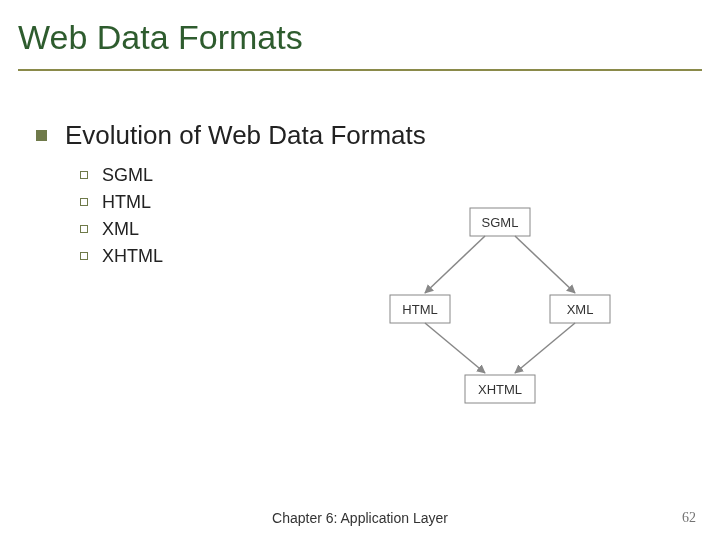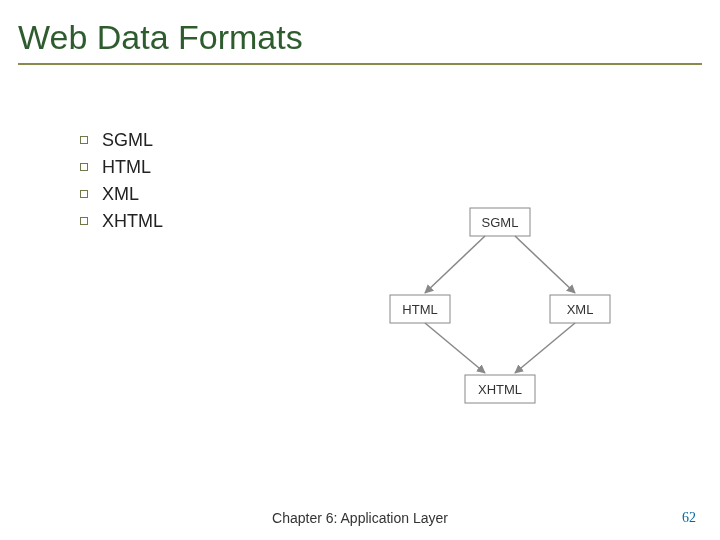--- a/index.html
+++ b/index.html
@@ -14,21 +14,21 @@
   .title-wrap {
     position: absolute;
     left: 18px;
     top: 18px;
     width: 684px;
   }
   .title {
     font-size: 34px;
     color: #2e5c2e;
     font-weight: 400;
-    padding-bottom: 6px;
+    padding-bottom: 12px;
     border-bottom: 2px solid #8a8a4a;
     display: inline-block;
     width: 100%;
   }
   .body {
     position: absolute;
     left: 36px;
     top: 120px;
     width: 650px;
   }
@@ -86,31 +86,35 @@
     font-family: Liberation Sans, sans-serif;
     font-size: 14px;
     color: #333;
   }
   .footer-right {
     position: absolute;
     bottom: 14px;
     right: 24px;
     font-family: "Times New Roman", serif;
     font-size: 14px;
-    color: #0369a1;
+    color: #737373;
   }
 </style>
 </head>
 <body>
 
 <div class="title-wrap">
   <div class="title">Web Data Formats</div>
 </div>
 
 <div class="body">
+  <div class="lvl1">
+    <div class="bullet-sq"></div>
+    <div class="text">Evolution of Web Data Formats</div>
+  </div>
   <div class="lvl2-list">
     <div class="lvl2">
       <div class="bullet-open"></div>
       <div class="text">SGML</div>
     </div>
     <div class="lvl2">
       <div class="bullet-open"></div>
       <div class="text">HTML</div>
     </div>
     <div class="lvl2">

